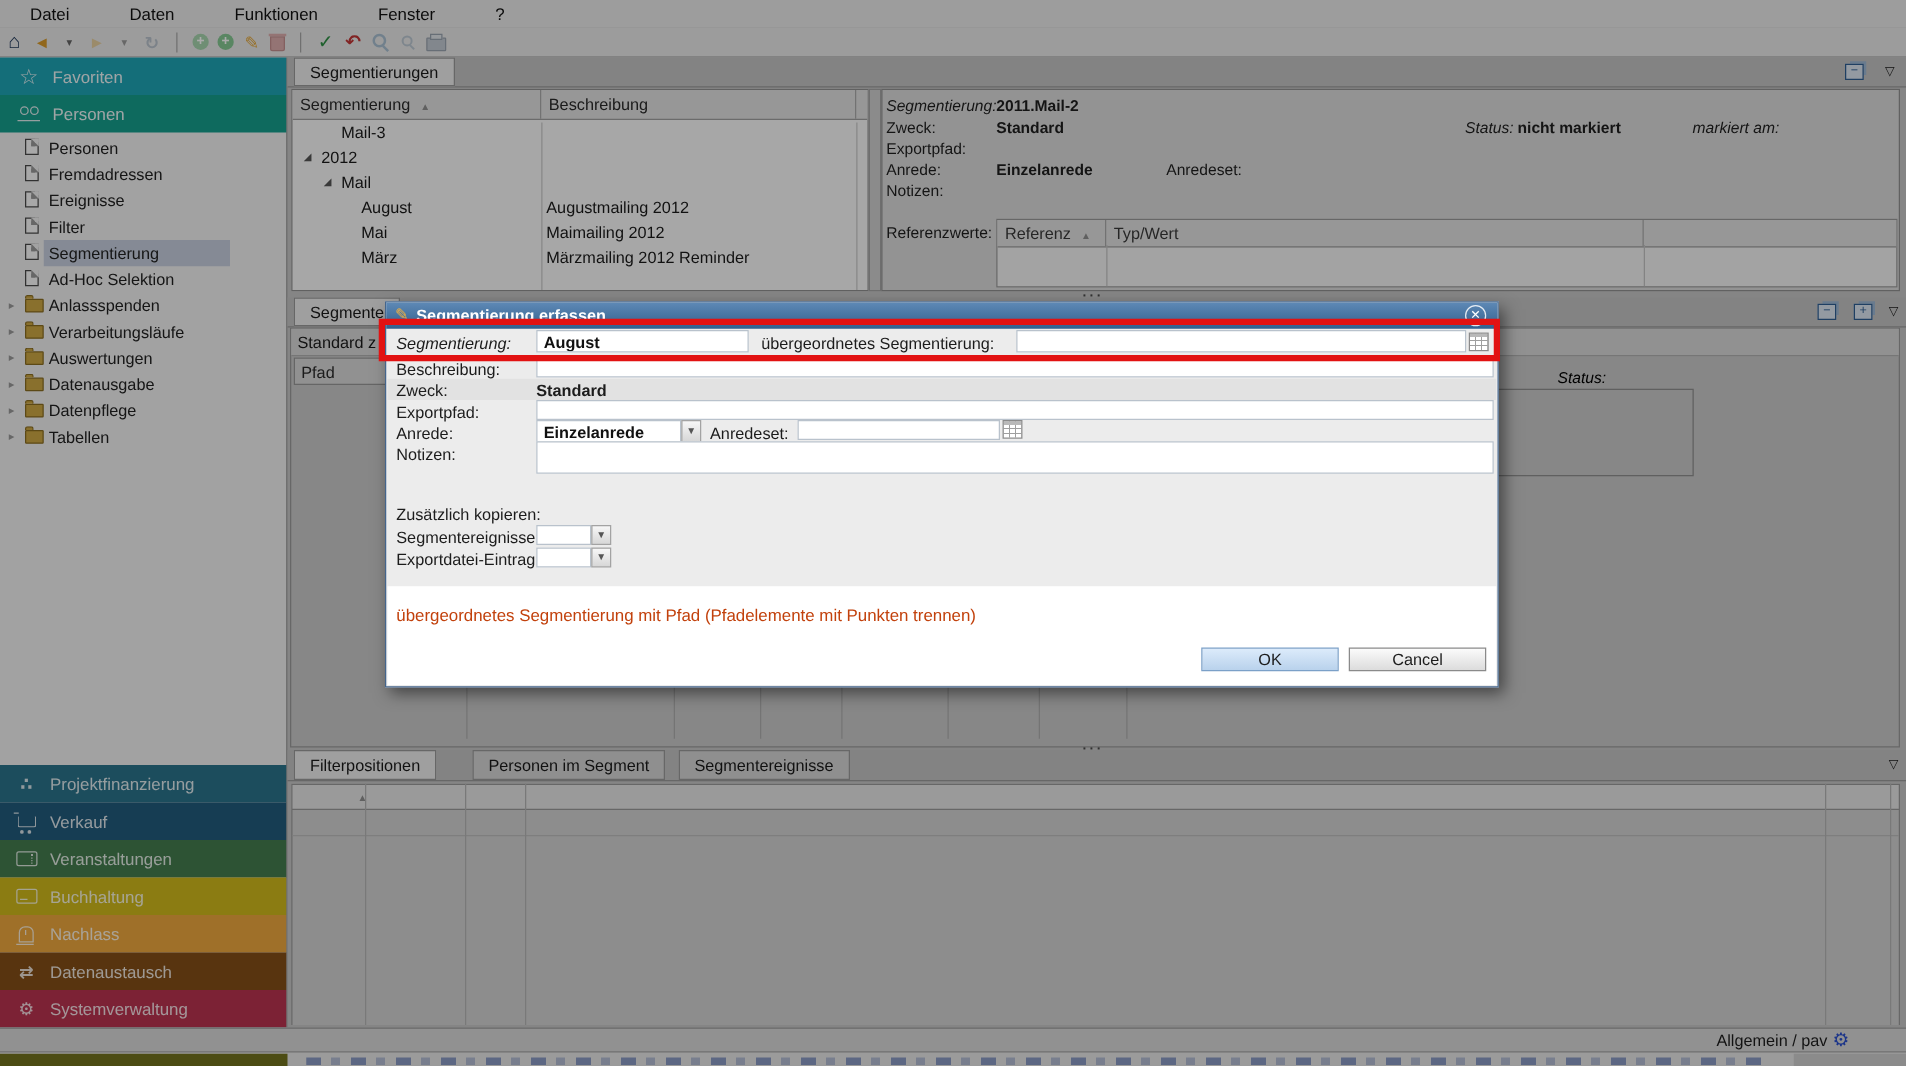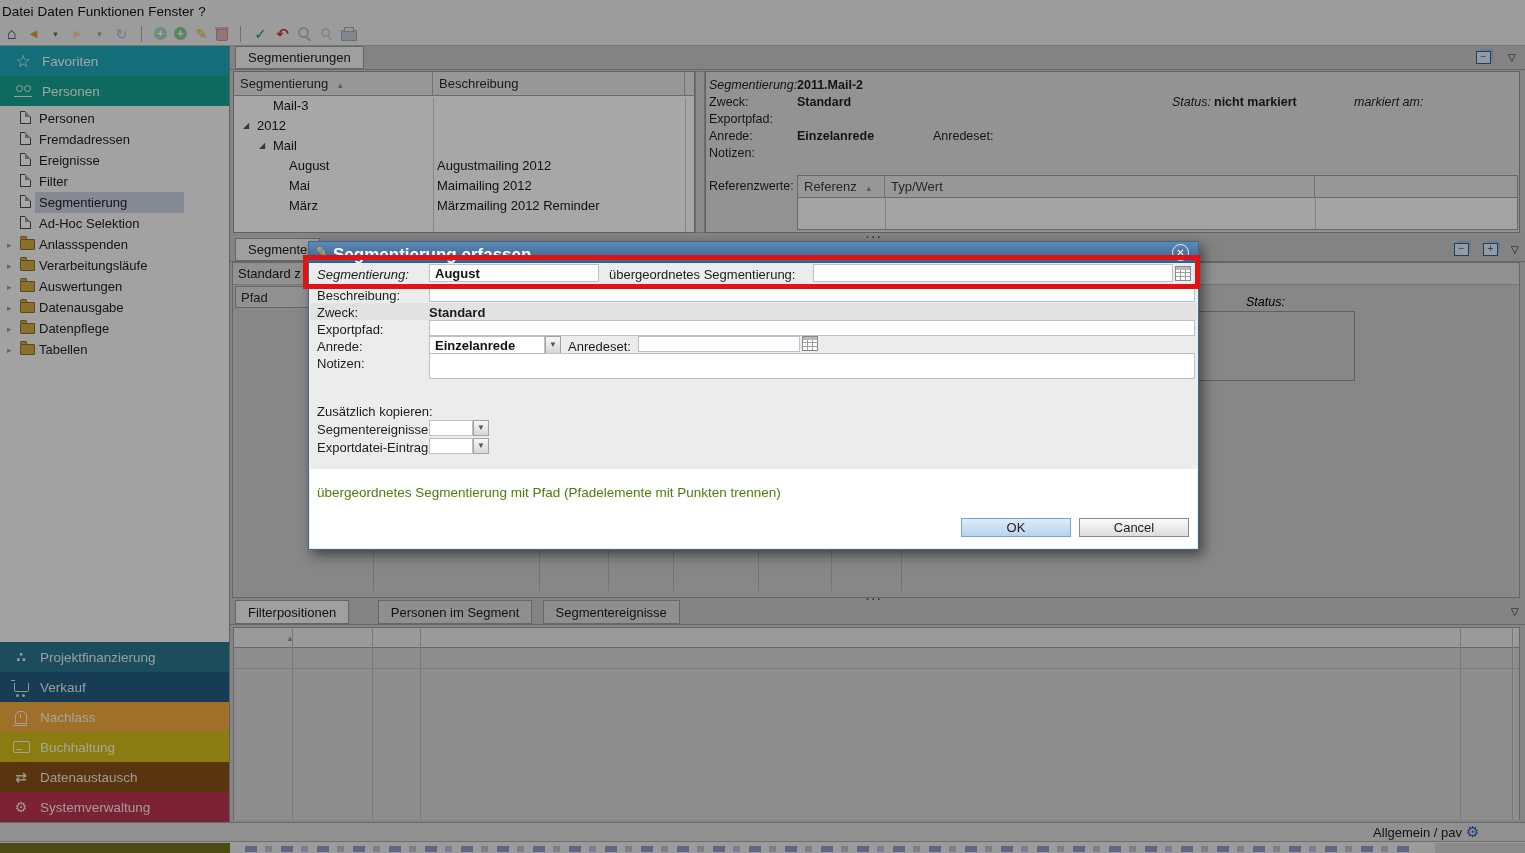--- a/index.html
+++ b/index.html
@@ -2,21 +2,21 @@
 <html><head>
 <meta charset="utf-8">
 <style>
   html,body{margin:0;padding:0;width:1525px;height:853px;overflow:hidden;
     font-family:"Liberation Sans","DejaVu Sans",sans-serif;background:#c6c6c6;}
   #app{position:absolute;inset:0;width:1525px;height:853px;}
   .abs{position:absolute;}
 
   
   #menubar{left:0;top:0;width:1525px;height:22px;background:#ebebeb;display:flex;align-items:center;font-size:13.5px;color:#111;}
-  .menu-item{padding:2px 2px;cursor:default;}
+  .menu-item{padding:2px 24px;cursor:default;}
   #toolbar{left:0;top:22px;width:1525px;height:24px;background:#e9e9e9;border-bottom:1px solid #b5b5b5;display:flex;align-items:center;padding-left:4px;gap:7px;box-sizing:border-box;}
   .tsep{width:1px;height:16px;background:#a8a8a8;margin:0 5px;}
   .tglyph{display:inline-block;text-align:center;min-width:15px;font-size:14px;line-height:18px;}
   .circle-plus{display:inline-block;width:13px;height:13px;border-radius:50%;color:#fff;font-size:11px;line-height:13px;text-align:center;font-weight:bold;}
   .mini-trash{display:inline-block;width:10px;height:10px;background:#ddadad;border:1px solid #c49090;border-radius:0 0 2px 2px;position:relative;margin-top:3px;}
   .mini-trash::before{content:'';position:absolute;top:-3px;left:-2px;right:-2px;height:2px;background:#ddadad;}
   .mini-search{display:inline-block;width:15px;height:15px;position:relative;}
   .mini-search::before{content:'';position:absolute;left:1px;top:1px;width:7px;height:7px;border:2px solid currentColor;border-radius:50%;}
   .mini-search::after{content:'';position:absolute;left:10px;top:10px;width:6px;height:2px;background:currentColor;transform:rotate(45deg);transform-origin:0 0;}
   .mini-search.small{transform:scale(.8);}
@@ -108,34 +108,34 @@
     background:repeating-linear-gradient(90deg,rgba(60,90,165,.55) 0 12px,transparent 12px 20px,rgba(60,90,165,.3) 20px 27px,transparent 27px 36px);}
   #strip-right{position:absolute;left:1435px;top:1px;right:0;height:11px;background:#cfcfcf;}
 
   
   #dim{position:absolute;inset:0;background:rgba(0,0,0,.33);z-index:90;pointer-events:none;}
 
   
   #modal{left:308px;top:241px;width:889px;height:307px;background:#ececec;border:1px solid #44658c;
     box-shadow:4px 5px 12px rgba(0,0,0,.5);z-index:100;font-size:13px;color:#1c1c1c;}
   #modal-title{position:absolute;left:0;top:0;right:0;height:21px;background:linear-gradient(180deg,#5e89b5,#31608f);color:#fff;}
-  #modal-title .ttl{position:absolute;left:24px;top:3px;font-size:17px;font-weight:bold;text-align:center;}
+  #modal-title .ttl{position:absolute;left:24px;top:3px;font-size:13px;font-weight:bold;text-align:center;}
   #modal-title .pencil{position:absolute;left:7px;top:2px;color:#f0b040;font-size:13px;}
   #modal-close{position:absolute;right:9px;top:2px;width:15px;height:15px;border:1px solid rgba(255,255,255,.85);border-radius:50%;color:#fff;font-size:10px;line-height:15px;text-align:center;}
   .mlabel{position:absolute;white-space:nowrap;}
   .mlabel.it{font-style:italic;}
   .mvalue-bold{position:absolute;font-weight:bold;white-space:nowrap;}
   .minput{position:absolute;height:18px;background:#fff;border:1px solid #b9c2cc;box-sizing:border-box;font-family:inherit;font-size:13px;padding:0 5px;color:#111;}
   .minput.bold{font-weight:bold;}
   .combo-btn{position:absolute;width:16px;height:18px;background:linear-gradient(#f7f7f7,#d7d7d7);border:1px solid #a3a3a3;box-sizing:border-box;color:#555;font-size:8px;text-align:center;line-height:16px;}
   .grid-ic{position:absolute;width:16px;height:15px;background:#fff;border:1px solid #8a8a8a;box-sizing:border-box;
     background-image:linear-gradient(#b9b9b9 0 3px,transparent 3px),repeating-linear-gradient(0deg,transparent 0 3px,#9f9f9f 3px 4px),repeating-linear-gradient(90deg,transparent 0 4px,#9f9f9f 4px 5px);}
   #modal-row-alt{position:absolute;left:1px;top:61px;right:1px;height:17px;background:#e2e2e2;}
   #modal-white{position:absolute;left:1px;top:227px;right:1px;bottom:1px;background:#fff;}
-  #modal-help{position:absolute;left:8px;top:243px;font-size:13.5px;color:#4d7c0f;}
+  #modal-help{position:absolute;left:8px;top:243px;font-size:13.5px;color:#c2410c;}
   .mbtn{position:absolute;height:19px;width:110px;box-sizing:border-box;font-size:13px;text-align:center;line-height:17px;border:1px solid #8a8a8a;}
   #btn-ok{left:652px;top:276px;background:linear-gradient(#dcebfb,#b9d2ec);border-color:#7ba0c8;}
   #btn-cancel{left:770px;top:276px;background:linear-gradient(#fbfbfb,#dcdcdc);}
 
   
   #red-box{left:303px;top:255px;width:897px;height:34px;border:5px solid #e21212;box-sizing:border-box;z-index:120;pointer-events:none;}
 </style>
 </head>
 <body>
 
@@ -247,31 +247,37 @@
             <span class="icon-network">∴</span>
           </span>
           <span class="lbl">Projektfinanzierung</span>
         </div>
         <div class="side-section" style="background: rgb(33, 91, 124);">
           <span class="ic">
             <span class="icon-cart"></span>
           </span>
           <span class="lbl">Verkauf</span>
         </div>
+        <div class="side-section" style="background: rgb(67, 125, 78);">
+          <span class="ic">
+            <span class="icon-ticket"></span>
+          </span>
+          <span class="lbl">Veranstaltungen</span>
+        </div>
+        <div class="side-section" style="background: rgb(207, 186, 27);">
+          <span class="ic">
+            <span class="icon-card"></span>
+          </span>
+          <span class="lbl">Buchhaltung</span>
+        </div>
         <div class="side-section" style="background: rgb(237, 168, 62);">
           <span class="ic">
             <span class="icon-grave"></span>
           </span>
           <span class="lbl">Nachlass</span>
-        </div>
-        <div class="side-section" style="background: rgb(207, 186, 27);">
-          <span class="ic">
-            <span class="icon-card"></span>
-          </span>
-          <span class="lbl">Buchhaltung</span>
         </div>
         <div class="side-section" style="background: rgb(131, 78, 23);">
           <span class="ic">
             <span class="icon-exchange">⇄</span>
           </span>
           <span class="lbl">Datenaustausch</span>
         </div>
         <div class="side-section" style="background: rgb(186, 52, 80);">
           <span class="ic">
             <span class="icon-gear">⚙</span>

